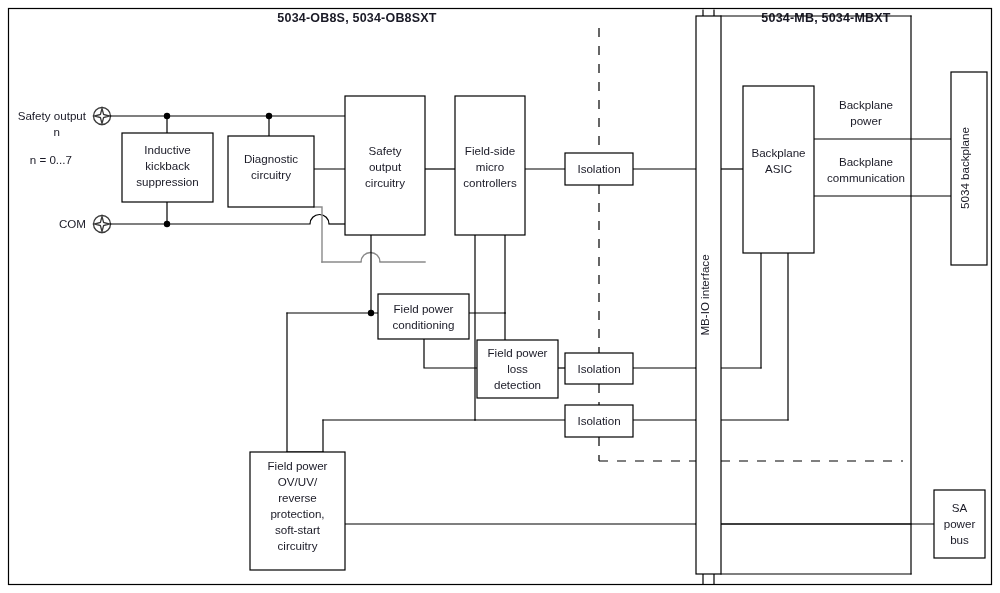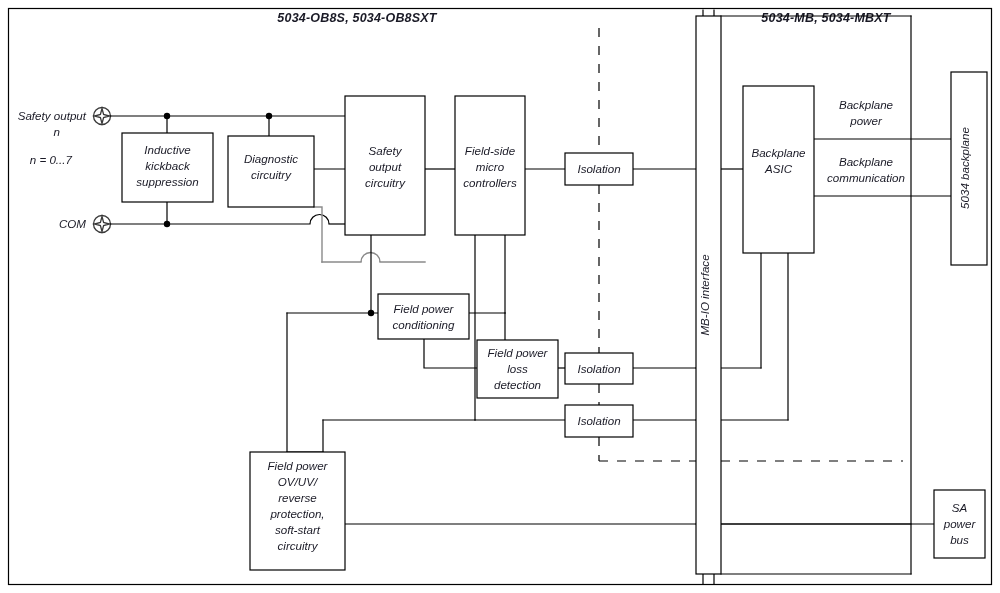--- a/index.html
+++ b/index.html
@@ -9,21 +9,20 @@
   }
   body {
     font-family: "Liberation Sans", sans-serif;
   }
   #diagram-root {
     position: relative;
     width: 1000px;
     height: 593px;
     background: #ffffff;
     overflow: hidden;
-    font-style: italic;
   }
   svg.diagram {
     display: block;
     width: 1000px;
     height: 593px;
   }
   .blk {
     fill: #ffffff;
     stroke: #000000;
     stroke-width: 1.2;

